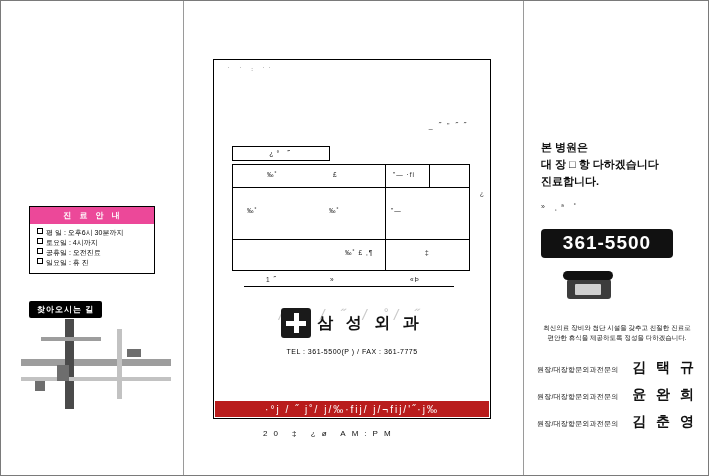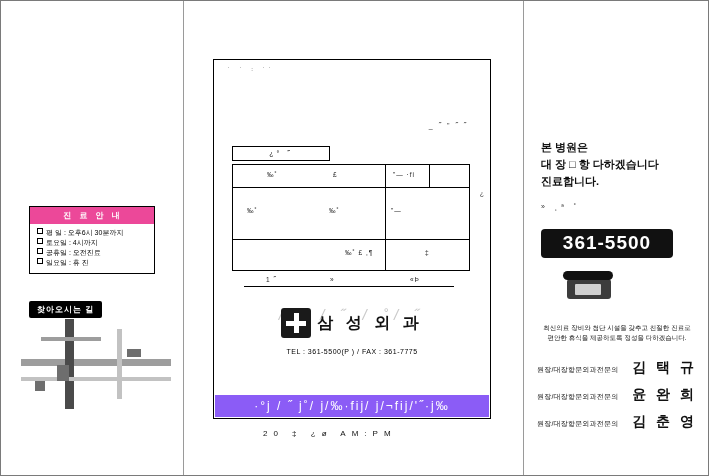--- a/index.html
+++ b/index.html
@@ -241,24 +241,24 @@
     top: 288px;
     text-align: center;
     font-size: 7px;
     letter-spacing: 0.5px;
   }
   .black-bar {
     position: absolute;
     left: 1px;
     right: 1px;
     bottom: 1px;
-    height: 22px;
-    background: #8b5cf6;
+    height: 16px;
+    background: #b91c1c;
     color: #fff;
-    font-size: 12px;
+    font-size: 10px;
     letter-spacing: 2px;
     display: flex;
     align-items: center;
     justify-content: center;
   }
   .date-row {
     position: absolute;
     left: 80px;
     top: 428px;
     font-size: 8px;

